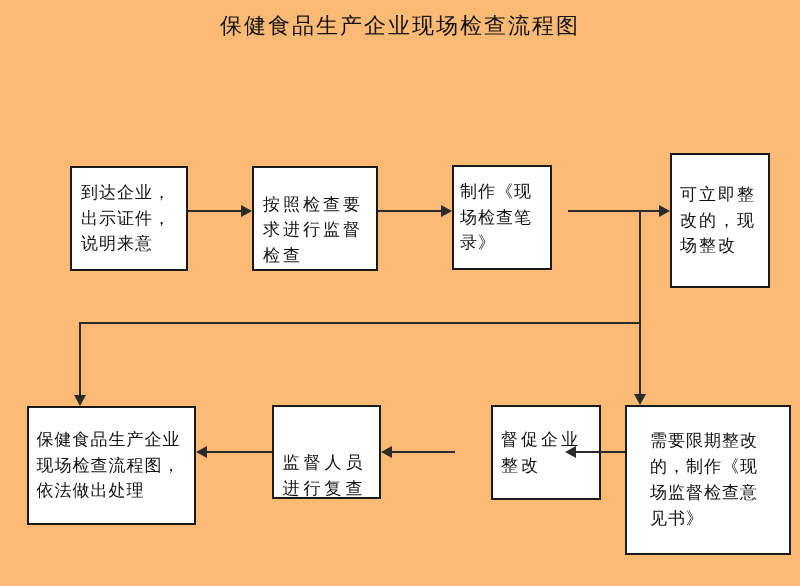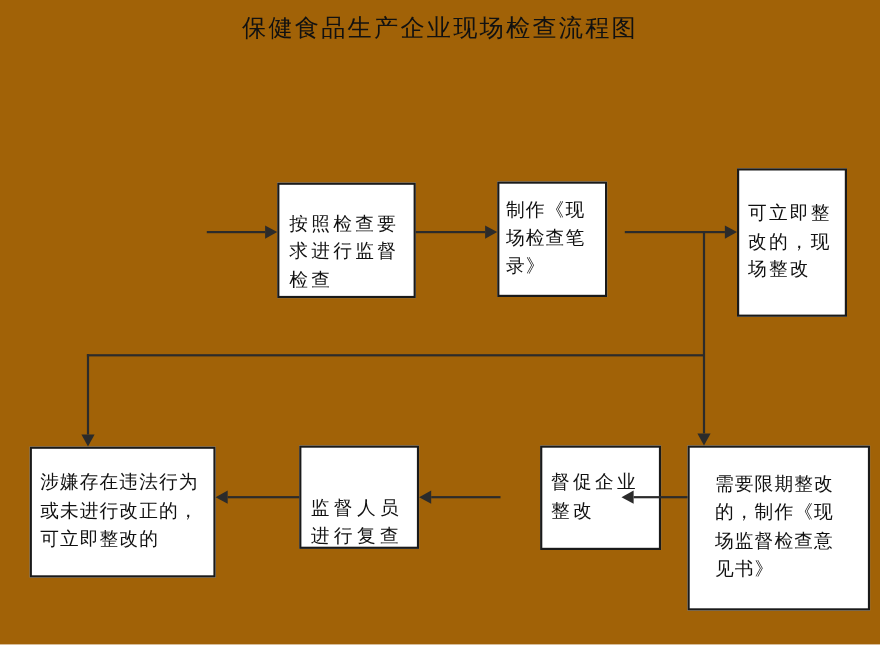--- a/index.html
+++ b/index.html
@@ -4,21 +4,21 @@
 <style>
   html, body {
     margin: 0;
     padding: 0;
     background: #ffffff;
   }
   #page {
     position: relative;
     width: 800px;
     height: 586px;
-    background: #a16207;
+    background: #fdba74;
     overflow: hidden;
     font-family: "DejaVu Serif", "Liberation Serif", serif;
   }
   #title {
     position: absolute;
     left: 0;
     top: 11px;
     width: 800px;
     text-align: center;
     font-family: "DejaVu Serif", "Liberation Serif", serif;
@@ -94,20 +94,23 @@
     border-top: 11px solid #2b2b2b;
   }
 </style>
 </head>
 <body>
 
 <div id="page">
 
   <div id="title">保健食品生产企业现场检查流程图</div>
 
+  <div class="node" id="n1">
+    <span class="txt">到达企业，出示证件，说明来意</span>
+  </div>
 
   <div class="node" id="n2">
     <span class="txt">按照检查要求进行监督检查</span>
   </div>
 
   <div class="node" id="n3">
     <span class="txt">制作《现场检查笔录》</span>
   </div>
 
   <div class="node" id="n4">
@@ -120,21 +123,21 @@
 
   <div class="node" id="n5b">
     <span class="txt">督促企业整改</span>
   </div>
 
   <div class="node" id="n6">
     <span class="txt">监督人员进行复查</span>
   </div>
 
   <div class="node" id="n7">
-    <span class="txt">涉嫌存在违法行为或未进行改正的，可立即整改的</span>
+    <span class="txt">保健食品生产企业现场检查流程图，依法做出处理</span>
   </div>
 
   <div class="hline" style="left:188px; top:210px; width:53px;"></div>
   <div class="arrow-r" style="left:241px; top:205px;"></div>
 
   <div class="hline" style="left:378px; top:210px; width:63px;"></div>
   <div class="arrow-r" style="left:441px; top:205px;"></div>
 
   <div class="hline" style="left:568px; top:210px; width:91px;"></div>
   <div class="arrow-r" style="left:659px; top:205px;"></div>

